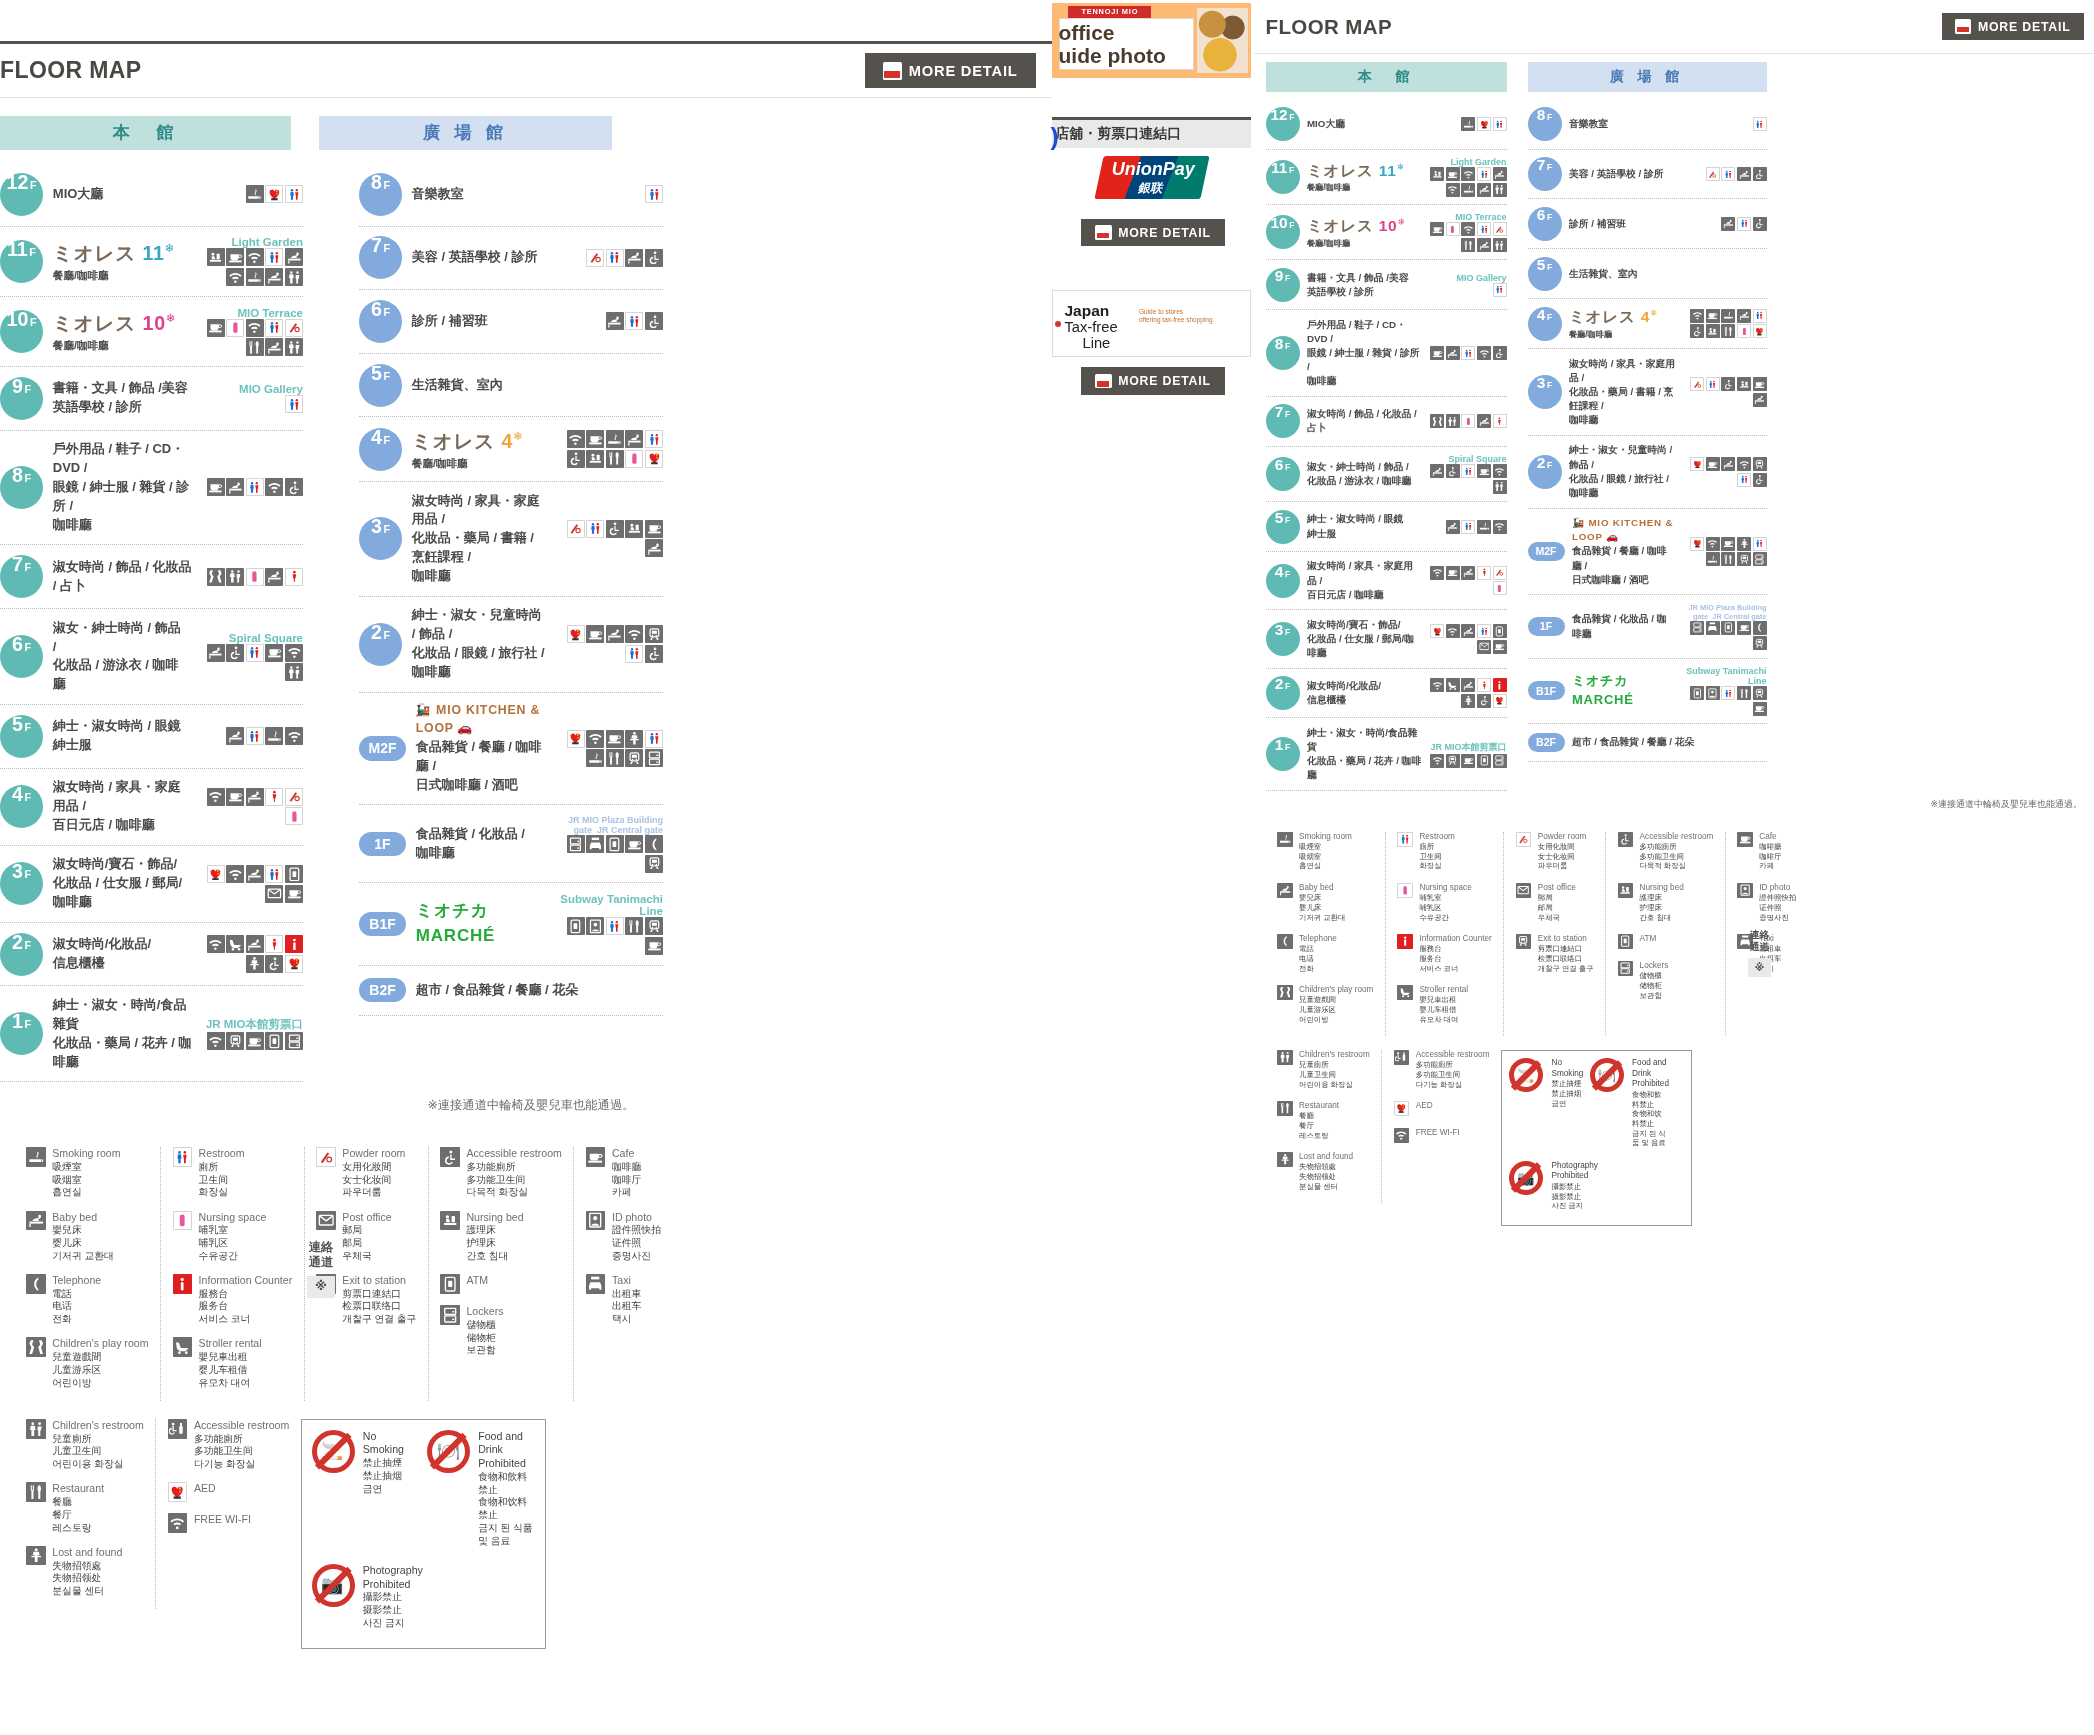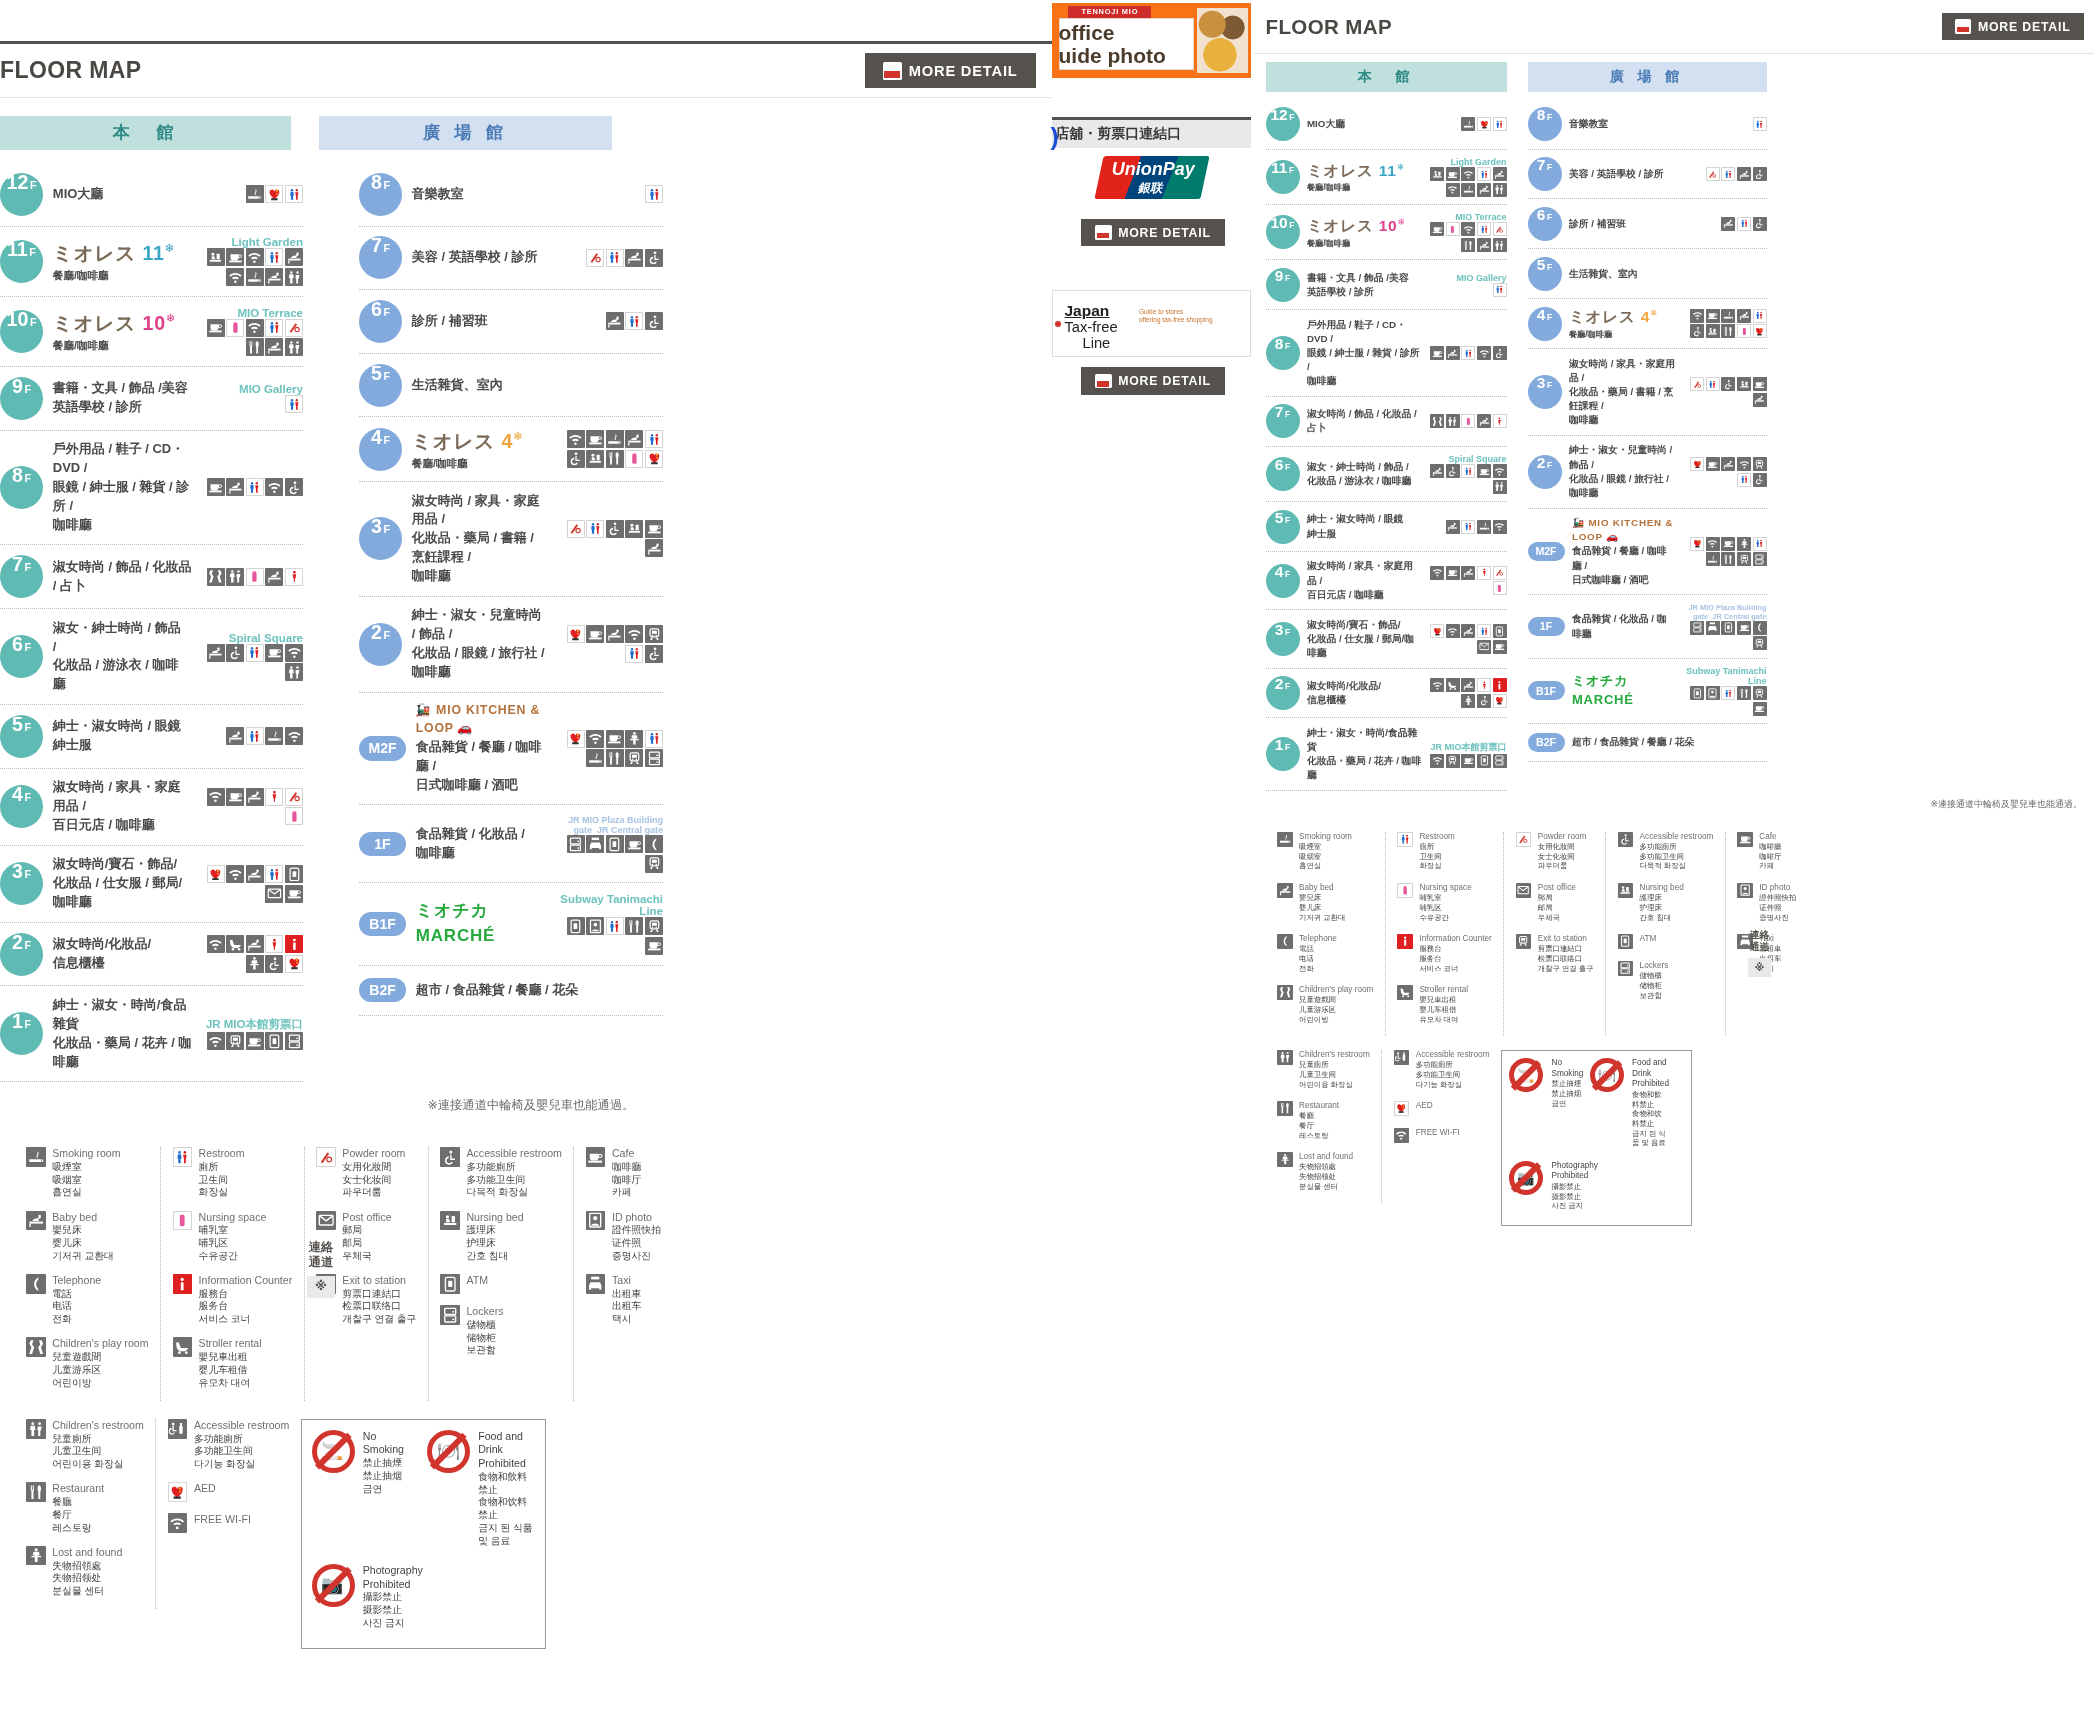--- a/index.html
+++ b/index.html
@@ -106,21 +106,21 @@
   .ban .ring {
     position:absolute; inset:0; border-radius:50%;
     border:5.7px solid #d0342c;
   }
   .ban .slash {
     position:absolute; left:50%; top:-4%; width:5.7px; height:108%;
     background:#d0342c; transform:translateX(-50%) rotate(45deg);
   }
 
   
-  .promo-img { background:#f97316; position:relative; overflow:hidden; }
+  .promo-img { background:#fdba74; position:relative; overflow:hidden; }
   .unionpay {
     background:linear-gradient(100deg,#e2231a 0 33%,#00447c 33% 66%,#007b6c 66% 100%);
     color:#fff; display:flex; align-items:center; justify-content:center;
     font-weight:bold; font-style:italic; transform:skewX(-12deg);
   }
   .taxfree-box { border:0.8px solid #dcdcdc; background:#fff; }
 
   .gray-strip { background:#e9e9e9; }
   .renraku { text-align:center; color:#55514c; font-weight:bold; line-height:1.25;}
 </style>
@@ -1817,21 +1817,21 @@
   <div style="display:flex;justify-content:center;padding-top:11.5px;">
     <div class="more-detail" style="padding:6.5px 14.7px;font-size:12.3px;">
       <span class="pdf-ico" style="width:16.4px;height:14.7px;"></span>
       <span>MORE DETAIL</span>
     </div>
   </div>
 
   <div class="taxfree-box" style="margin-top:44px;width:199px;height:67px;position:relative;">
     <div style="position:absolute;left:1.6px;top:29.5px;width:6.5px;height:6.5px;border-radius:50%;background:#d0342c;"></div>
     <div style="position:absolute;left:11.5px;top:11.5px;line-height:1.08;">
-      <div style="font-size:15.5px;font-weight:bold;color:#222;text-decoration:underline;">Japan</div>
+      <div style="font-size:15.5px;font-weight:bold;color:#222;">Japan</div>
       <div style="font-size:14.7px;color:#222;">Tax-free</div>
       <div style="font-size:14.7px;color:#222;padding-left:18px;">Line</div>
     </div>
     <div style="position:absolute;left:86px;top:16.4px;line-height:1.25;color:#c8702a;font-size:6.5px;">
       <div>Guide to stores</div>
       <div>offering tax-free shopping</div>
     </div>
   </div>
   <div style="display:flex;justify-content:center;padding-top:9.8px;">
     <div class="more-detail" style="padding:6.5px 14.7px;font-size:12.3px;">

